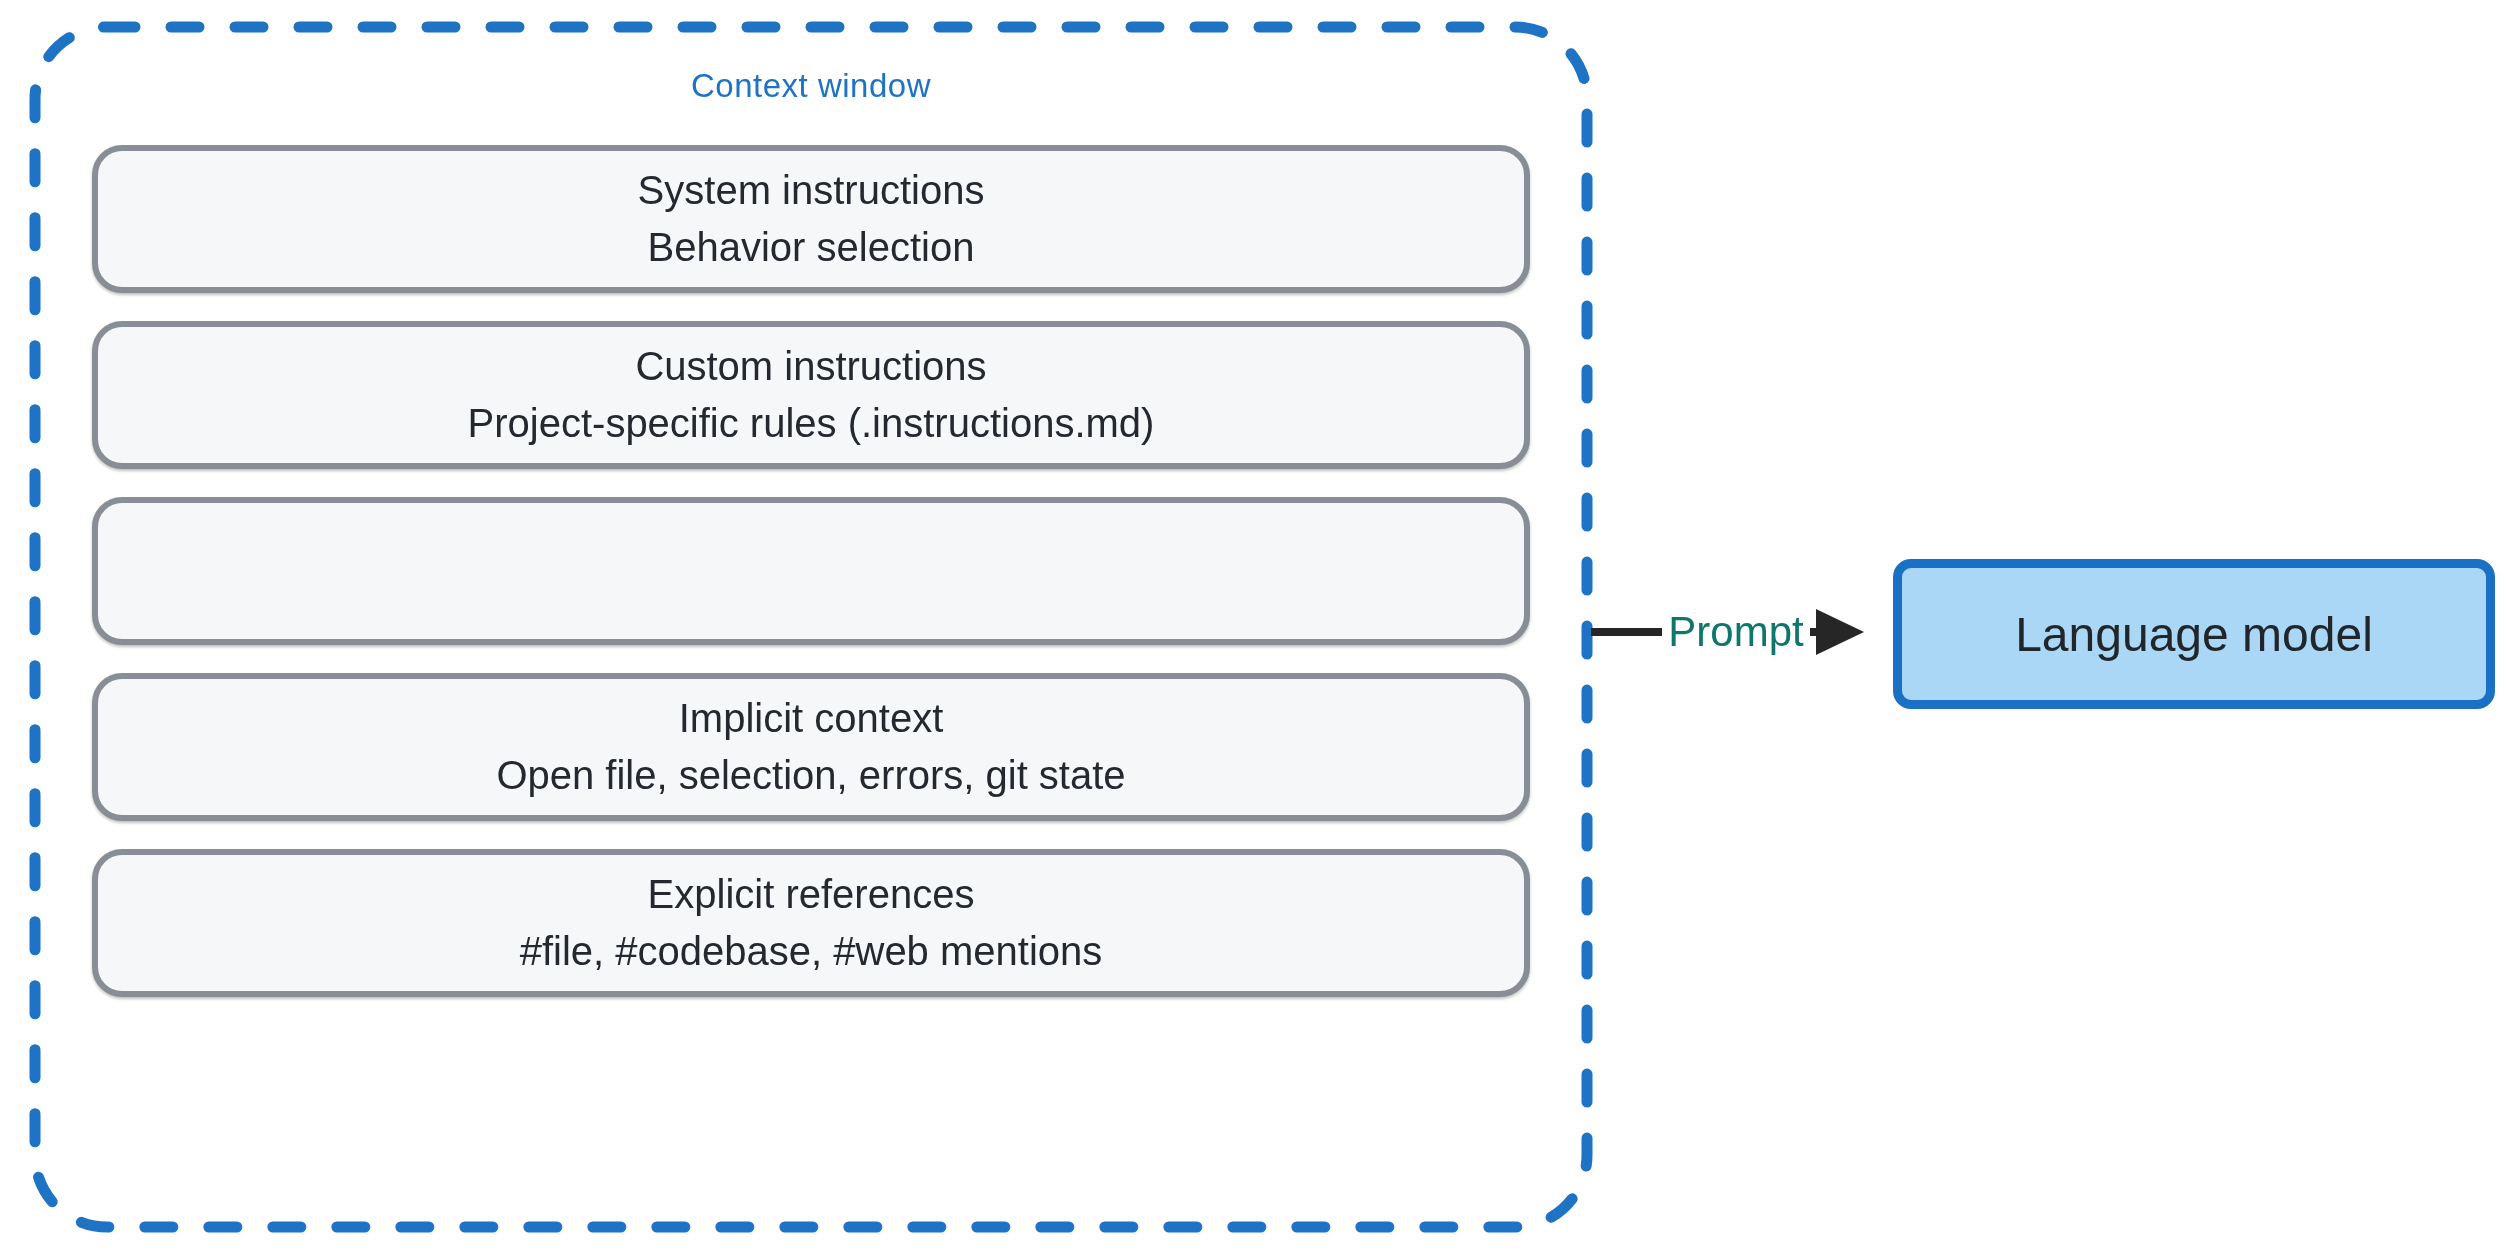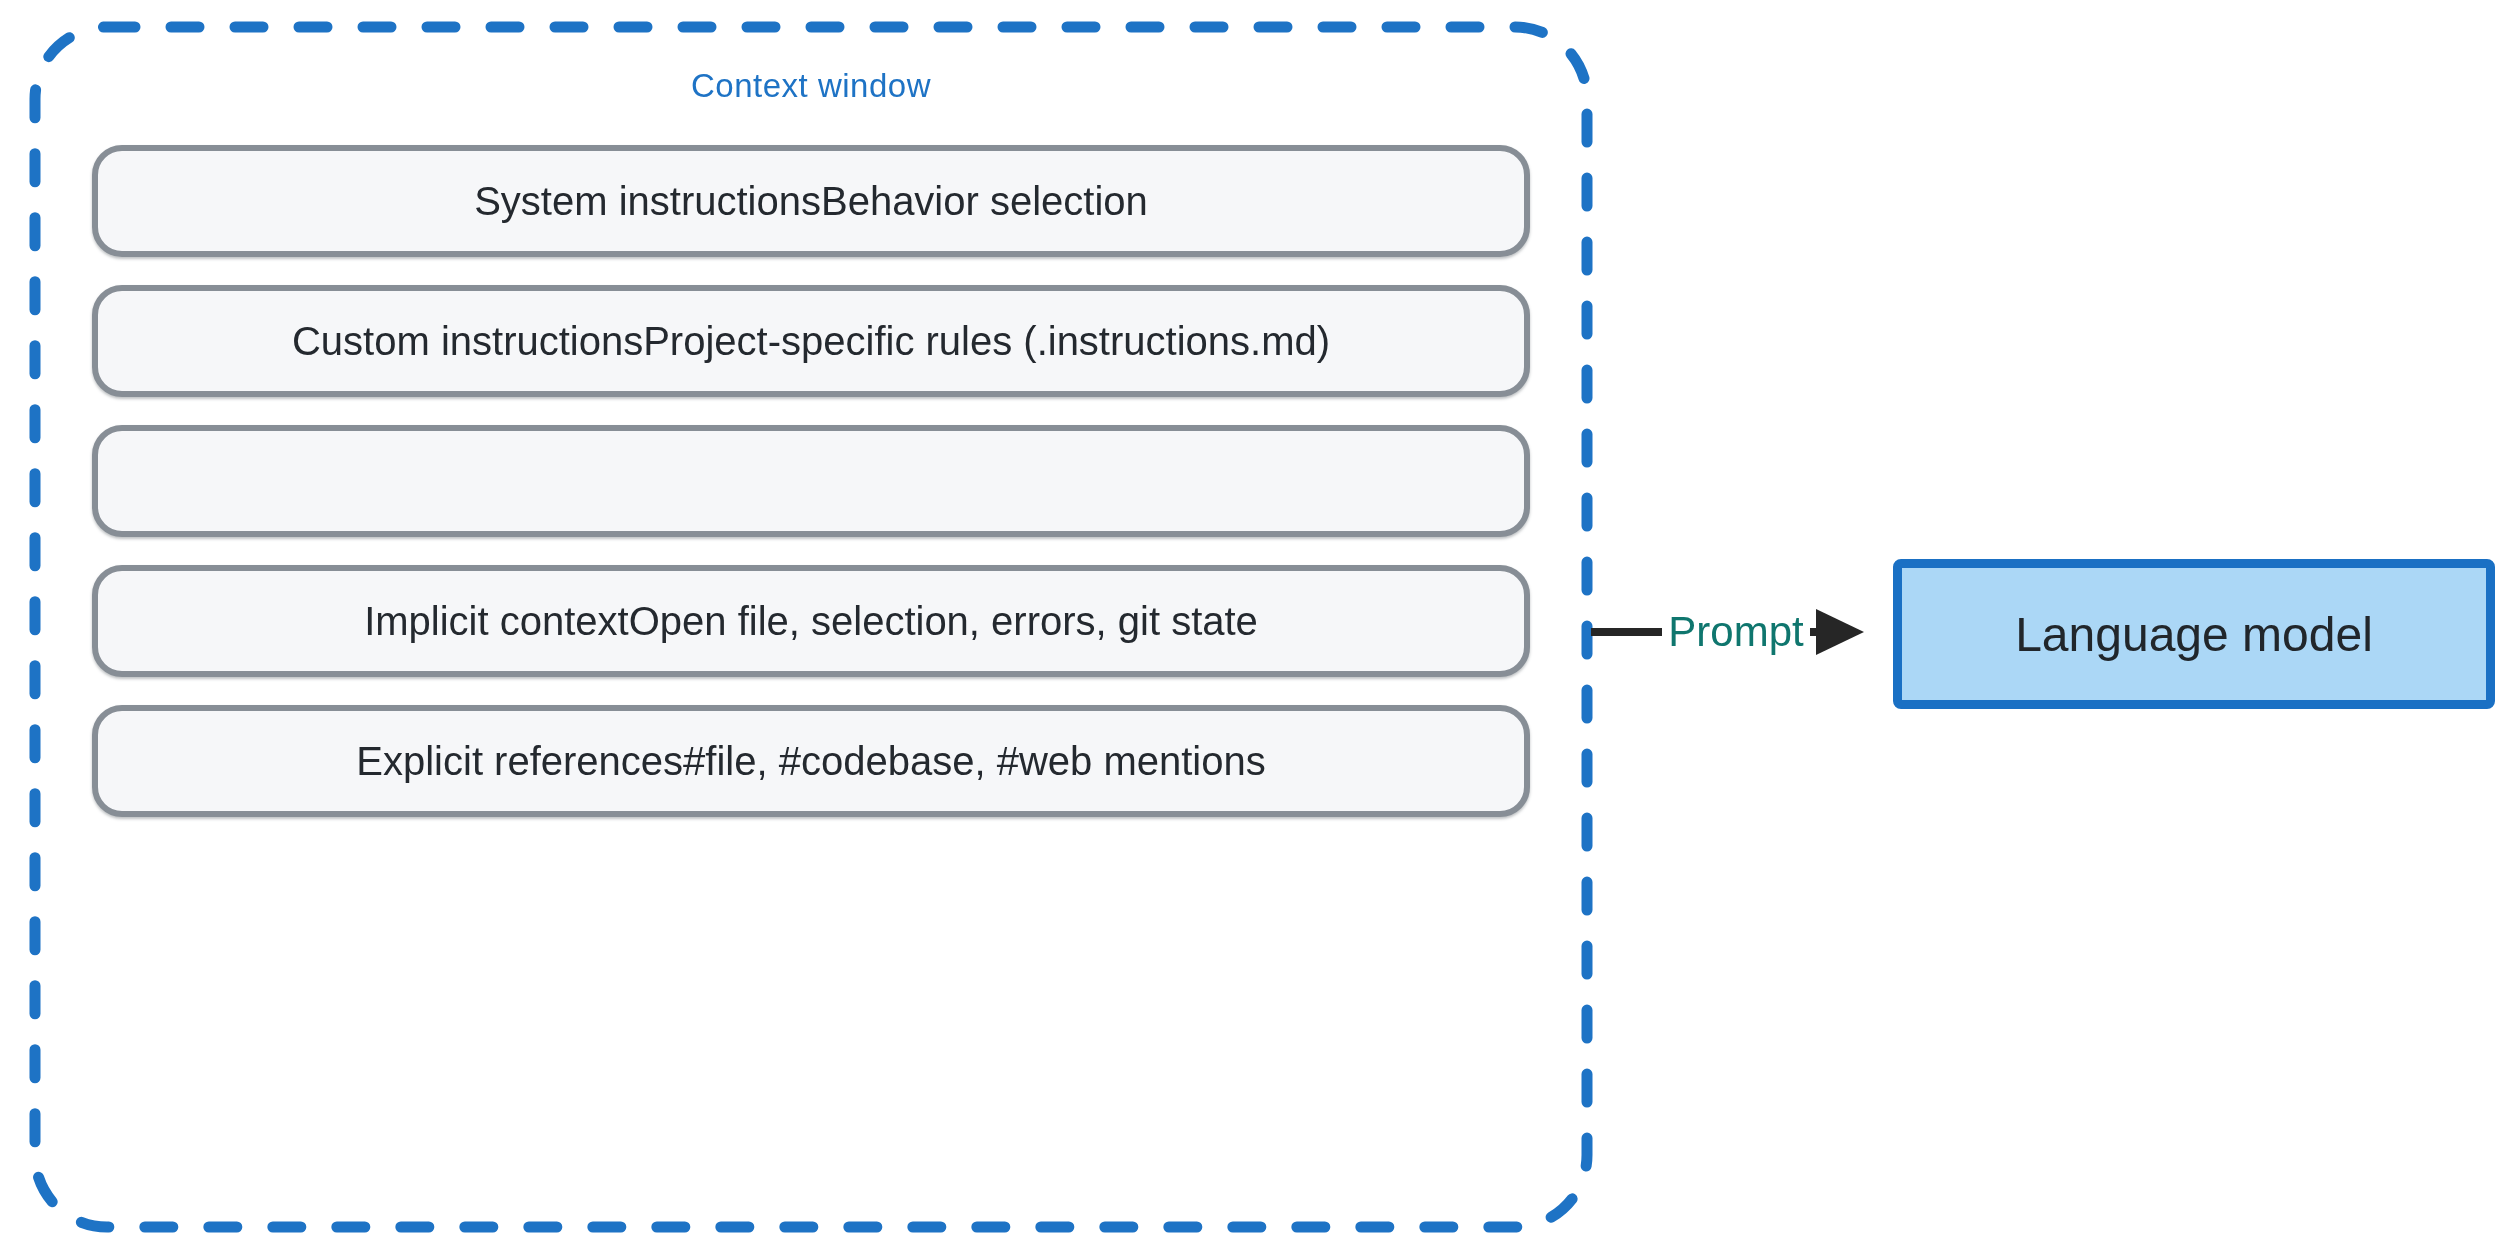--- a/index.html
+++ b/index.html
@@ -40,27 +40,27 @@
     font-weight: 500;
     letter-spacing: 0.5px;
   }
   .boxes {
     margin-top: 34px;
     display: flex;
     flex-direction: column;
     gap: 28px;
   }
   .ctx-box {
-    height: 112px;
+    height: 148px;
     box-sizing: border-box;
     border: 6px solid #878e96;
     border-radius: 30px;
     background: #f6f7f9;
     display: flex;
-    flex-direction: row;
+    flex-direction: column;
     align-items: center;
     justify-content: center;
     box-shadow: 0 2px 3px rgba(70,76,84,0.35);
   }
   .ctx-box .line1,
   .ctx-box .line2 {
     font-size: 40px;
     line-height: 57px;
     color: #24292f;
     text-align: center;
@@ -82,21 +82,21 @@
   }
   
   .model-box {
     position: absolute;
     left: 1893px;
     top: 559px;
     width: 602px;
     height: 150px;
     box-sizing: border-box;
     border: 9px solid #1a70c4;
-    border-radius: 8px;
+    border-radius: 18px;
     background: #abd7f6;
     display: flex;
     align-items: center;
     justify-content: center;
   }
   .model-box .model-label {
     font-size: 48px;
     color: #21262b;
     white-space: nowrap;
   }

